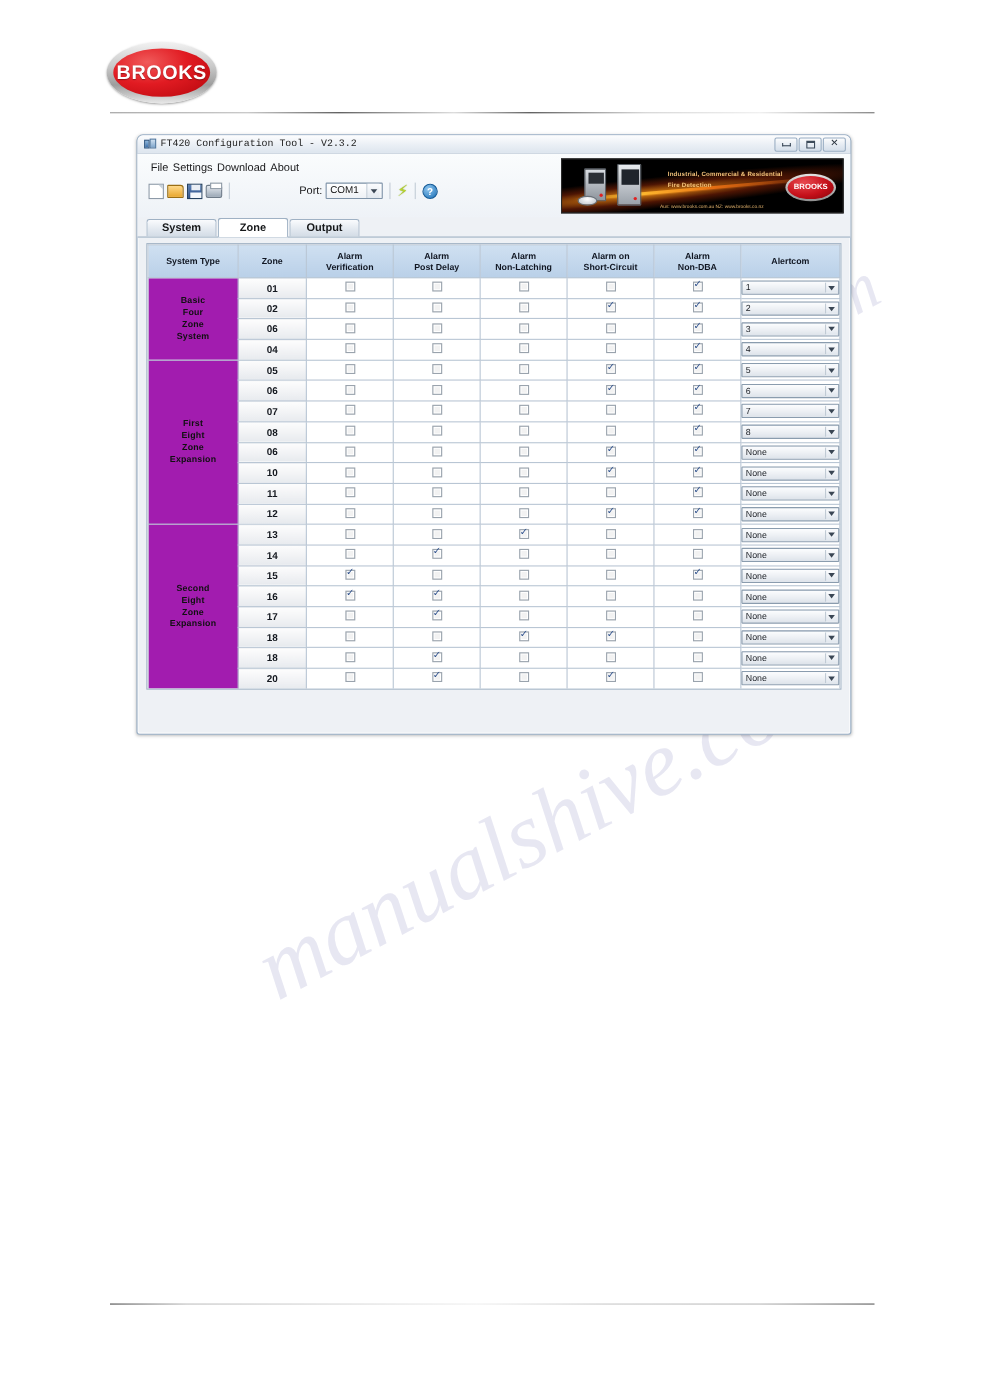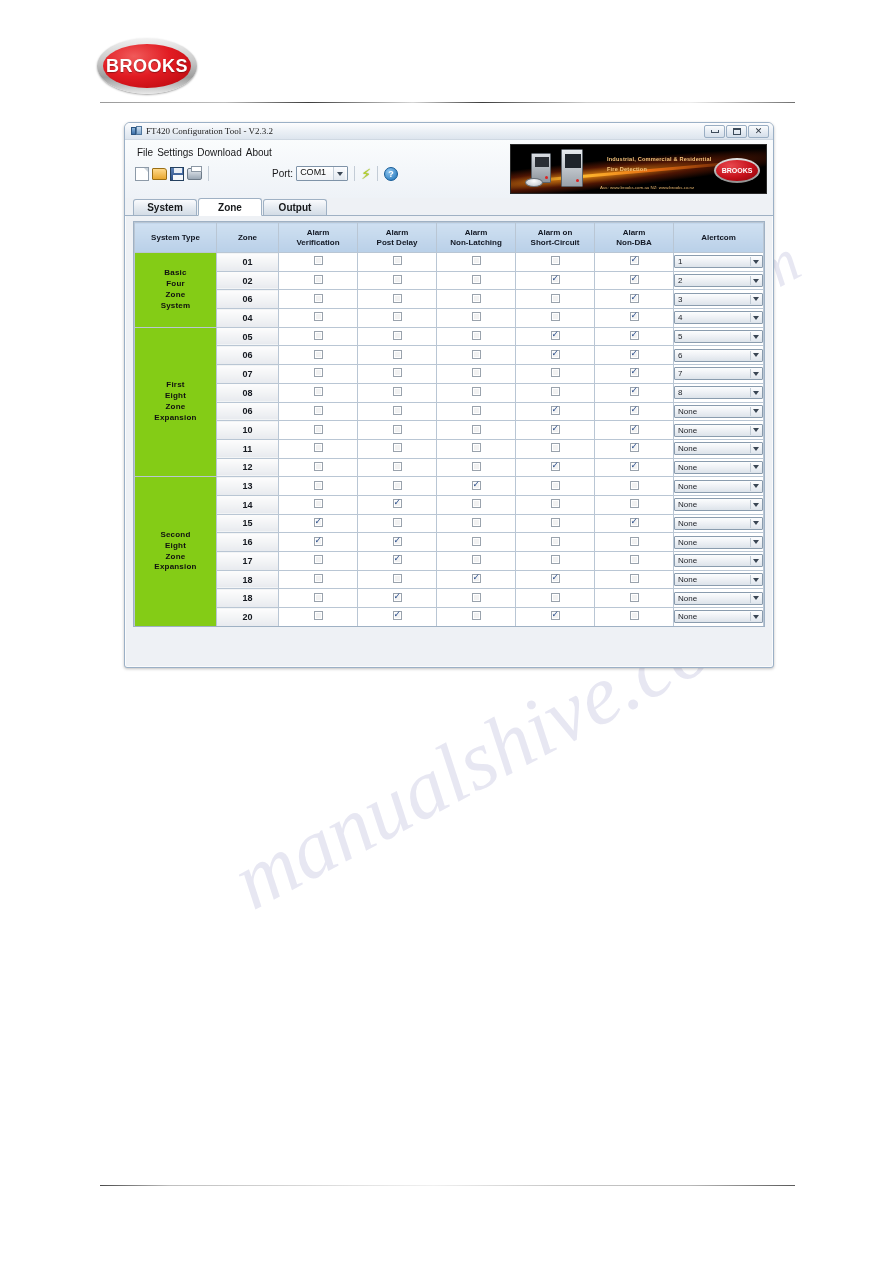--- a/index.html
+++ b/index.html
@@ -61,21 +61,21 @@
   }
   .title-icon {
     width:11px; height:10px; margin-left:6px; margin-right:4px;
     position:relative; flex:none;
   }
   .title-icon .a { position:absolute; left:0; top:1px; width:5px; height:8px;
     background:linear-gradient(180deg,#8fb8dd,#3b6ea8); border:1px solid #2d5party; border:1px solid #2d5580;}
   .title-icon .b { position:absolute; left:5px; top:0px; width:6px; height:9px;
     background:linear-gradient(180deg,#cfe0f0,#7fa6cc); border:1px solid #52789f;}
   .title-text {
-    font-size:9px; color:#1d1d1d; font-family:Liberation Serif, serif;
+    font-size:9px; color:#1d1d1d; font-family:Liberation Mono, monospace;
     white-space:nowrap;
     text-align:right;
   }
   .win-btns { position:absolute; right:4px; top:2px; display:flex; gap:1px; }
   .win-btn {
     width:21px; height:13px;
     background: linear-gradient(180deg,#fbfcfd 0%,#e6ecf3 50%,#d5dfea 100%);
     border:1px solid #9aaec3; border-radius:2px;
     display:flex; align-items:center; justify-content:center;
     font-size:8px; color:#33414f; line-height:1;
@@ -200,21 +200,21 @@
   table.zone-grid { border-collapse:collapse; width:100%; table-layout:fixed; }
   table.zone-grid th, table.zone-grid td {
     border:1px solid #b9c6d4; padding:0; text-align:center; vertical-align:middle;
   }
   table.zone-grid th {
     background: linear-gradient(180deg,#cfe0f1 0%,#b9d0e8 100%);
     color:#111723; font-size:8px; font-weight:bold; line-height:1.22;
     height:30px; padding:1px 0;
   }
   td.systype {
-    background:#84cc16; color:#101010; font-size:8px; font-weight:bold;
+    background:#a21caf; color:#101010; font-size:8px; font-weight:bold;
     line-height:1.35; letter-spacing:.2px;
   }
   td.zonenum {
     background: linear-gradient(180deg,#fdfdfd 0%,#f3f4f6 48%,#e7eaee 100%);
     font-size:9px; font-weight:bold; color:#14181f; height:18.7px;
   }
   td.cbcell { background:#ffffff; }
   .cb {
     width:9px; height:9px; display:inline-block; position:relative;
     background:#f2f2f2; border:1px solid #9aa3ad;

